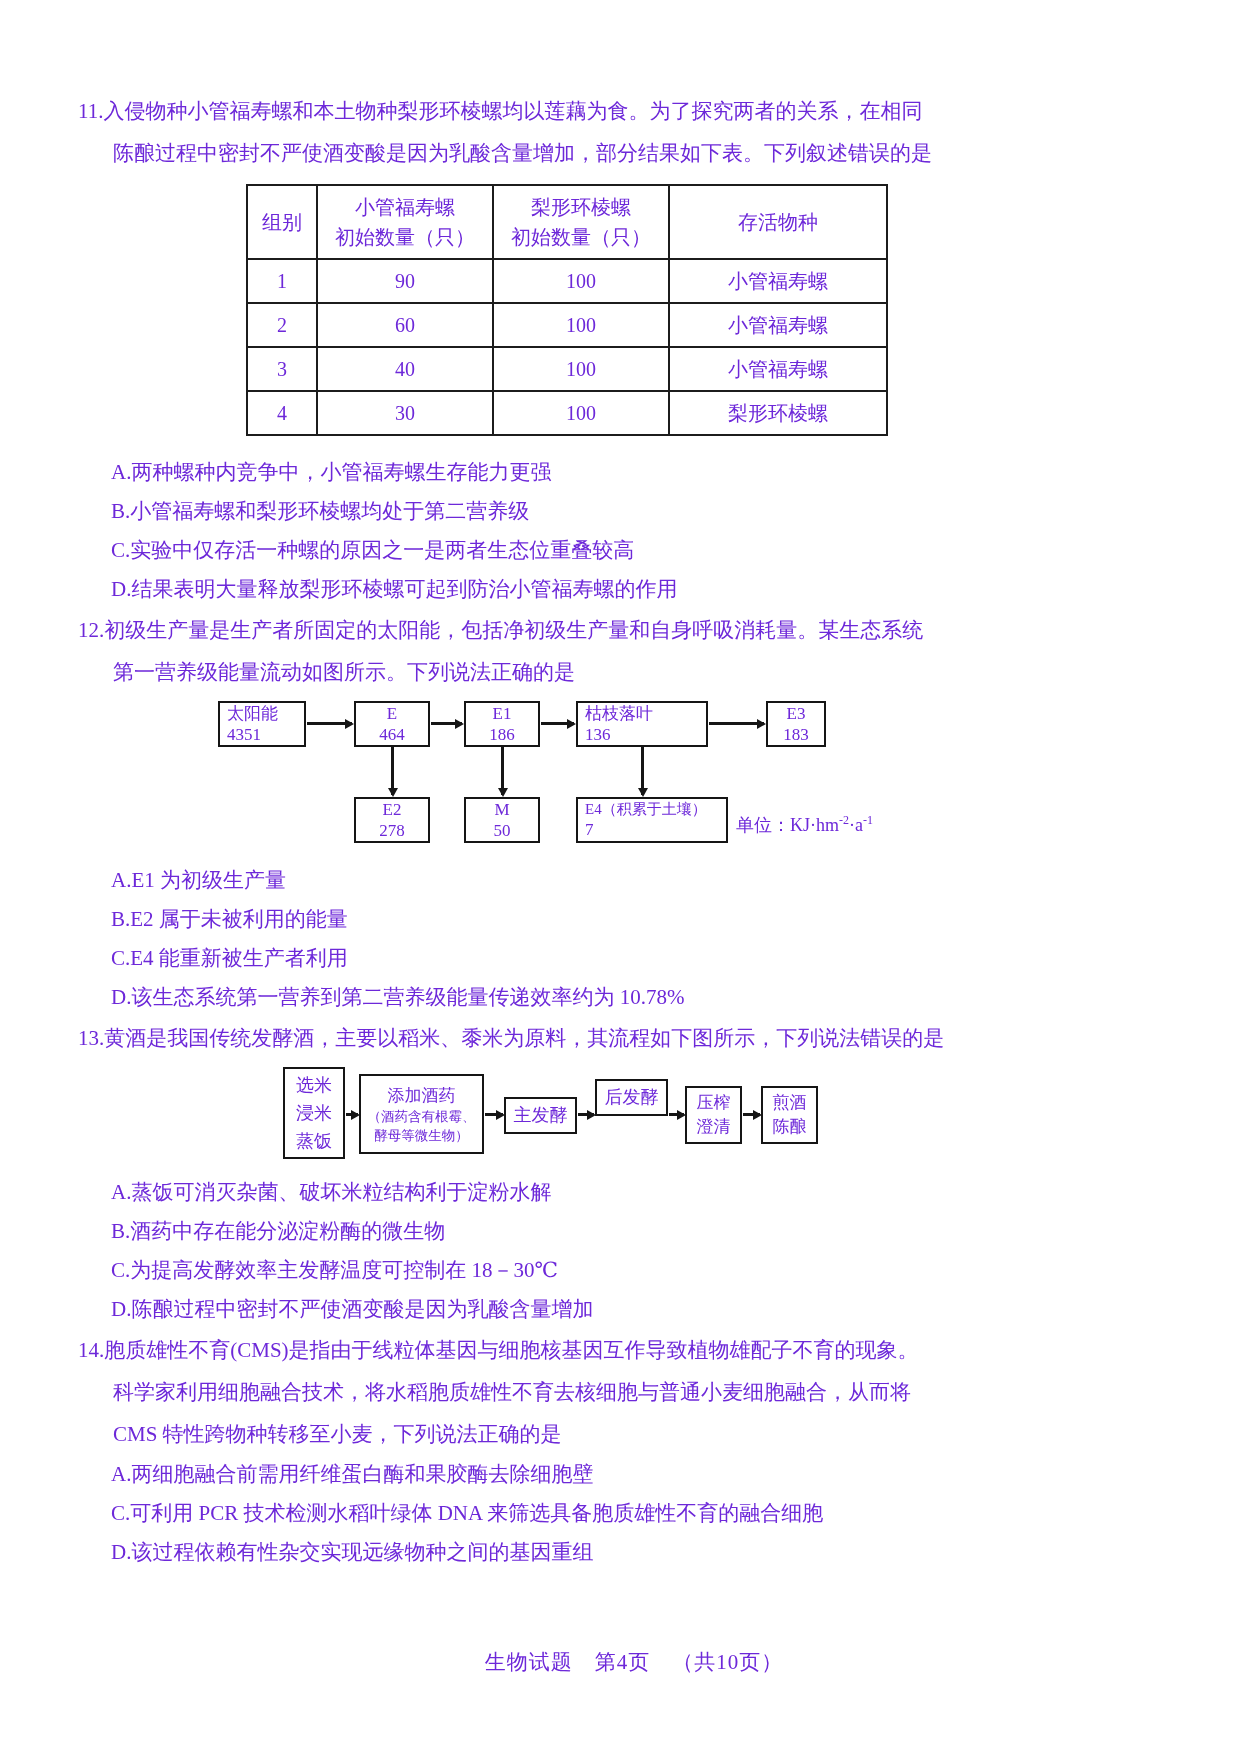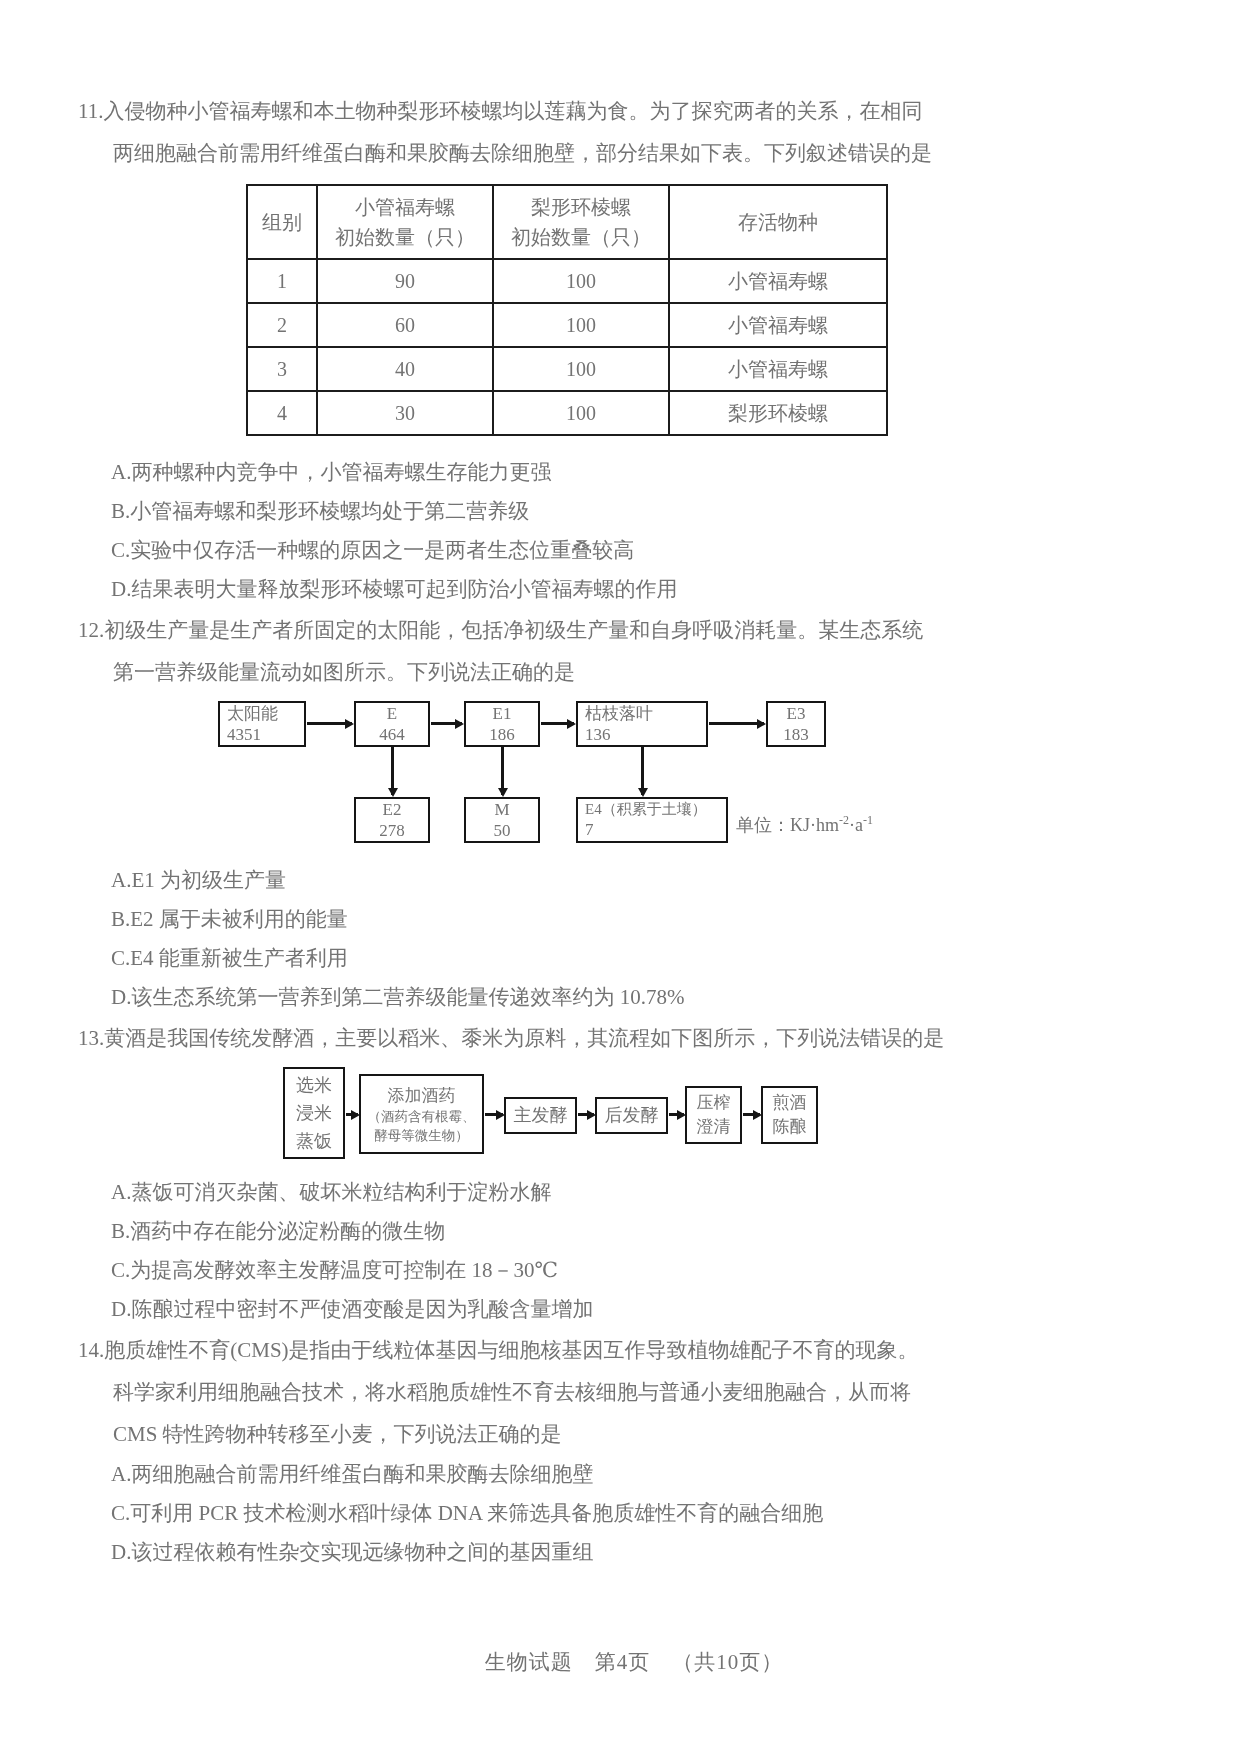--- a/index.html
+++ b/index.html
@@ -1,20 +1,20 @@
 <!DOCTYPE html>
 <html><head>
 <meta charset="utf-8">
 <style>
   html,body{margin:0;padding:0;}
   .page{
     position:relative;
     width:1240px;height:1753px;
     background:#ffffff;
-    color:#737373;
+    color:#6d28d9;
     font-family:"Liberation Serif","DejaVu Serif",serif;
     overflow:hidden;
   }
   .content{position:absolute;left:78px;top:90px;width:1110px;}
   .stem-line{font-size:21px;line-height:42px;white-space:nowrap;}
   .cont{padding-left:35px;}
   .opt{font-size:21px;line-height:39px;padding-left:33px;white-space:nowrap;}
 
   
   table.qtable{
@@ -83,21 +83,21 @@
   .va12-3{left:563px;top:46px;height:48px;}
   .unit{position:absolute;left:658px;top:112px;font-size:18px;white-space:nowrap;}
   .unit sup{font-size:12px;}
 
   
   .bx-rice{left:205px;top:0;width:62px;height:92px;line-height:28px;font-size:18px;}
   .bx-jiuyao{left:281px;top:7px;width:125px;height:80px;}
   .bx-jiuyao .t1{font-size:17px;line-height:23px;}
   .bx-jiuyao .t2{font-size:13.5px;line-height:19px;}
   .bx-zhufa{left:426px;top:30px;width:73px;height:37px;font-size:18px;}
-  .bx-houfa{left:517px;top:30px;width:73px;height:37px;font-size:18px;}
+  .bx-houfa{left:517px;top:12px;width:73px;height:37px;font-size:18px;}
   .bx-yazha{left:607px;top:19px;width:57px;height:58px;line-height:24px;}
   .bx-jianjiu{left:683px;top:19px;width:57px;height:58px;line-height:24px;}
   .ha13-1{left:268px;top:46px;width:12px;}
   .ha13-2{left:407px;top:46px;width:18px;}
   .ha13-3{left:500px;top:46px;width:16px;}
   .ha13-4{left:591px;top:46px;width:15px;}
   .ha13-5{left:665px;top:46px;width:17px;}
 
   .footer{
     position:absolute;left:0;right:0;top:1648px;
@@ -105,21 +105,21 @@
   }
 </style>
 </head>
 <body>
 
 <div class="page">
   <div class="content">
 
     <div>
       <div class="stem-line">11.入侵物种小管福寿螺和本土物种梨形环棱螺均以莲藕为食。为了探究两者的关系，在相同</div>
-      <div class="stem-line cont">两细胞融合前需用纤维蛋白酶和果胶酶去除细胞壁，部分结果如下表。下列叙述错误的是</div>
+      <div class="stem-line cont">陈酿过程中密封不严使酒变酸是因为乳酸含量增加，部分结果如下表。下列叙述错误的是</div>
 
       <table class="qtable">
         <colgroup>
           <col style="width:70px">
             <col style="width:176px">
             <col style="width:176px">
             <col style="width:218px">
         </colgroup>
         <tbody>
             <tr>

